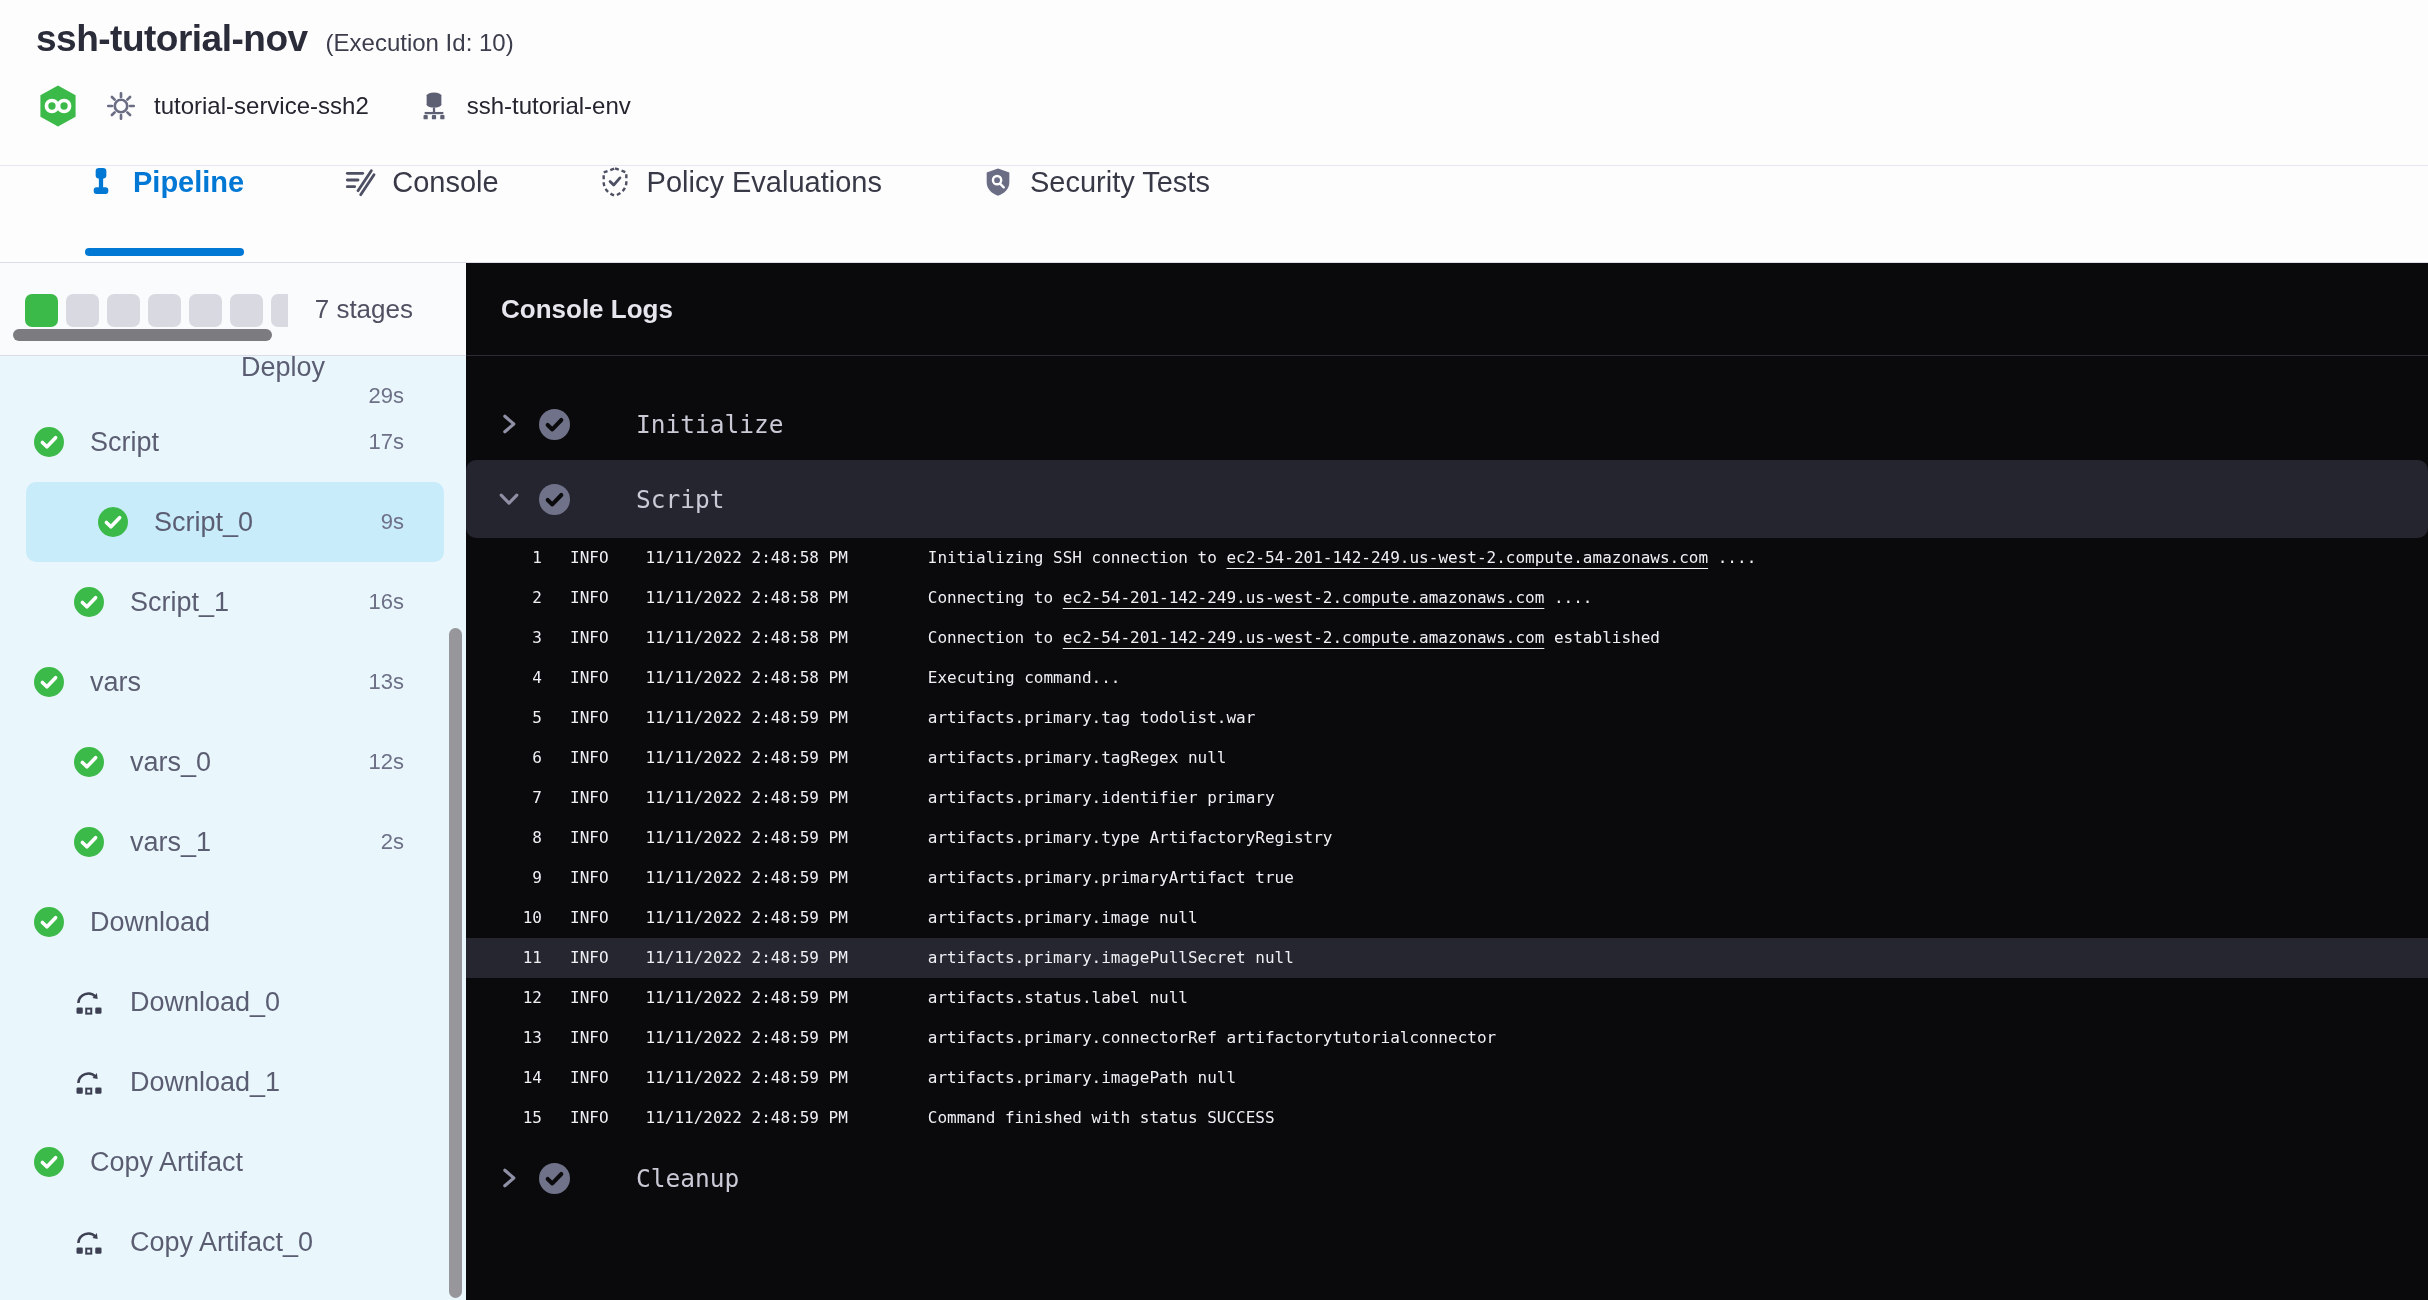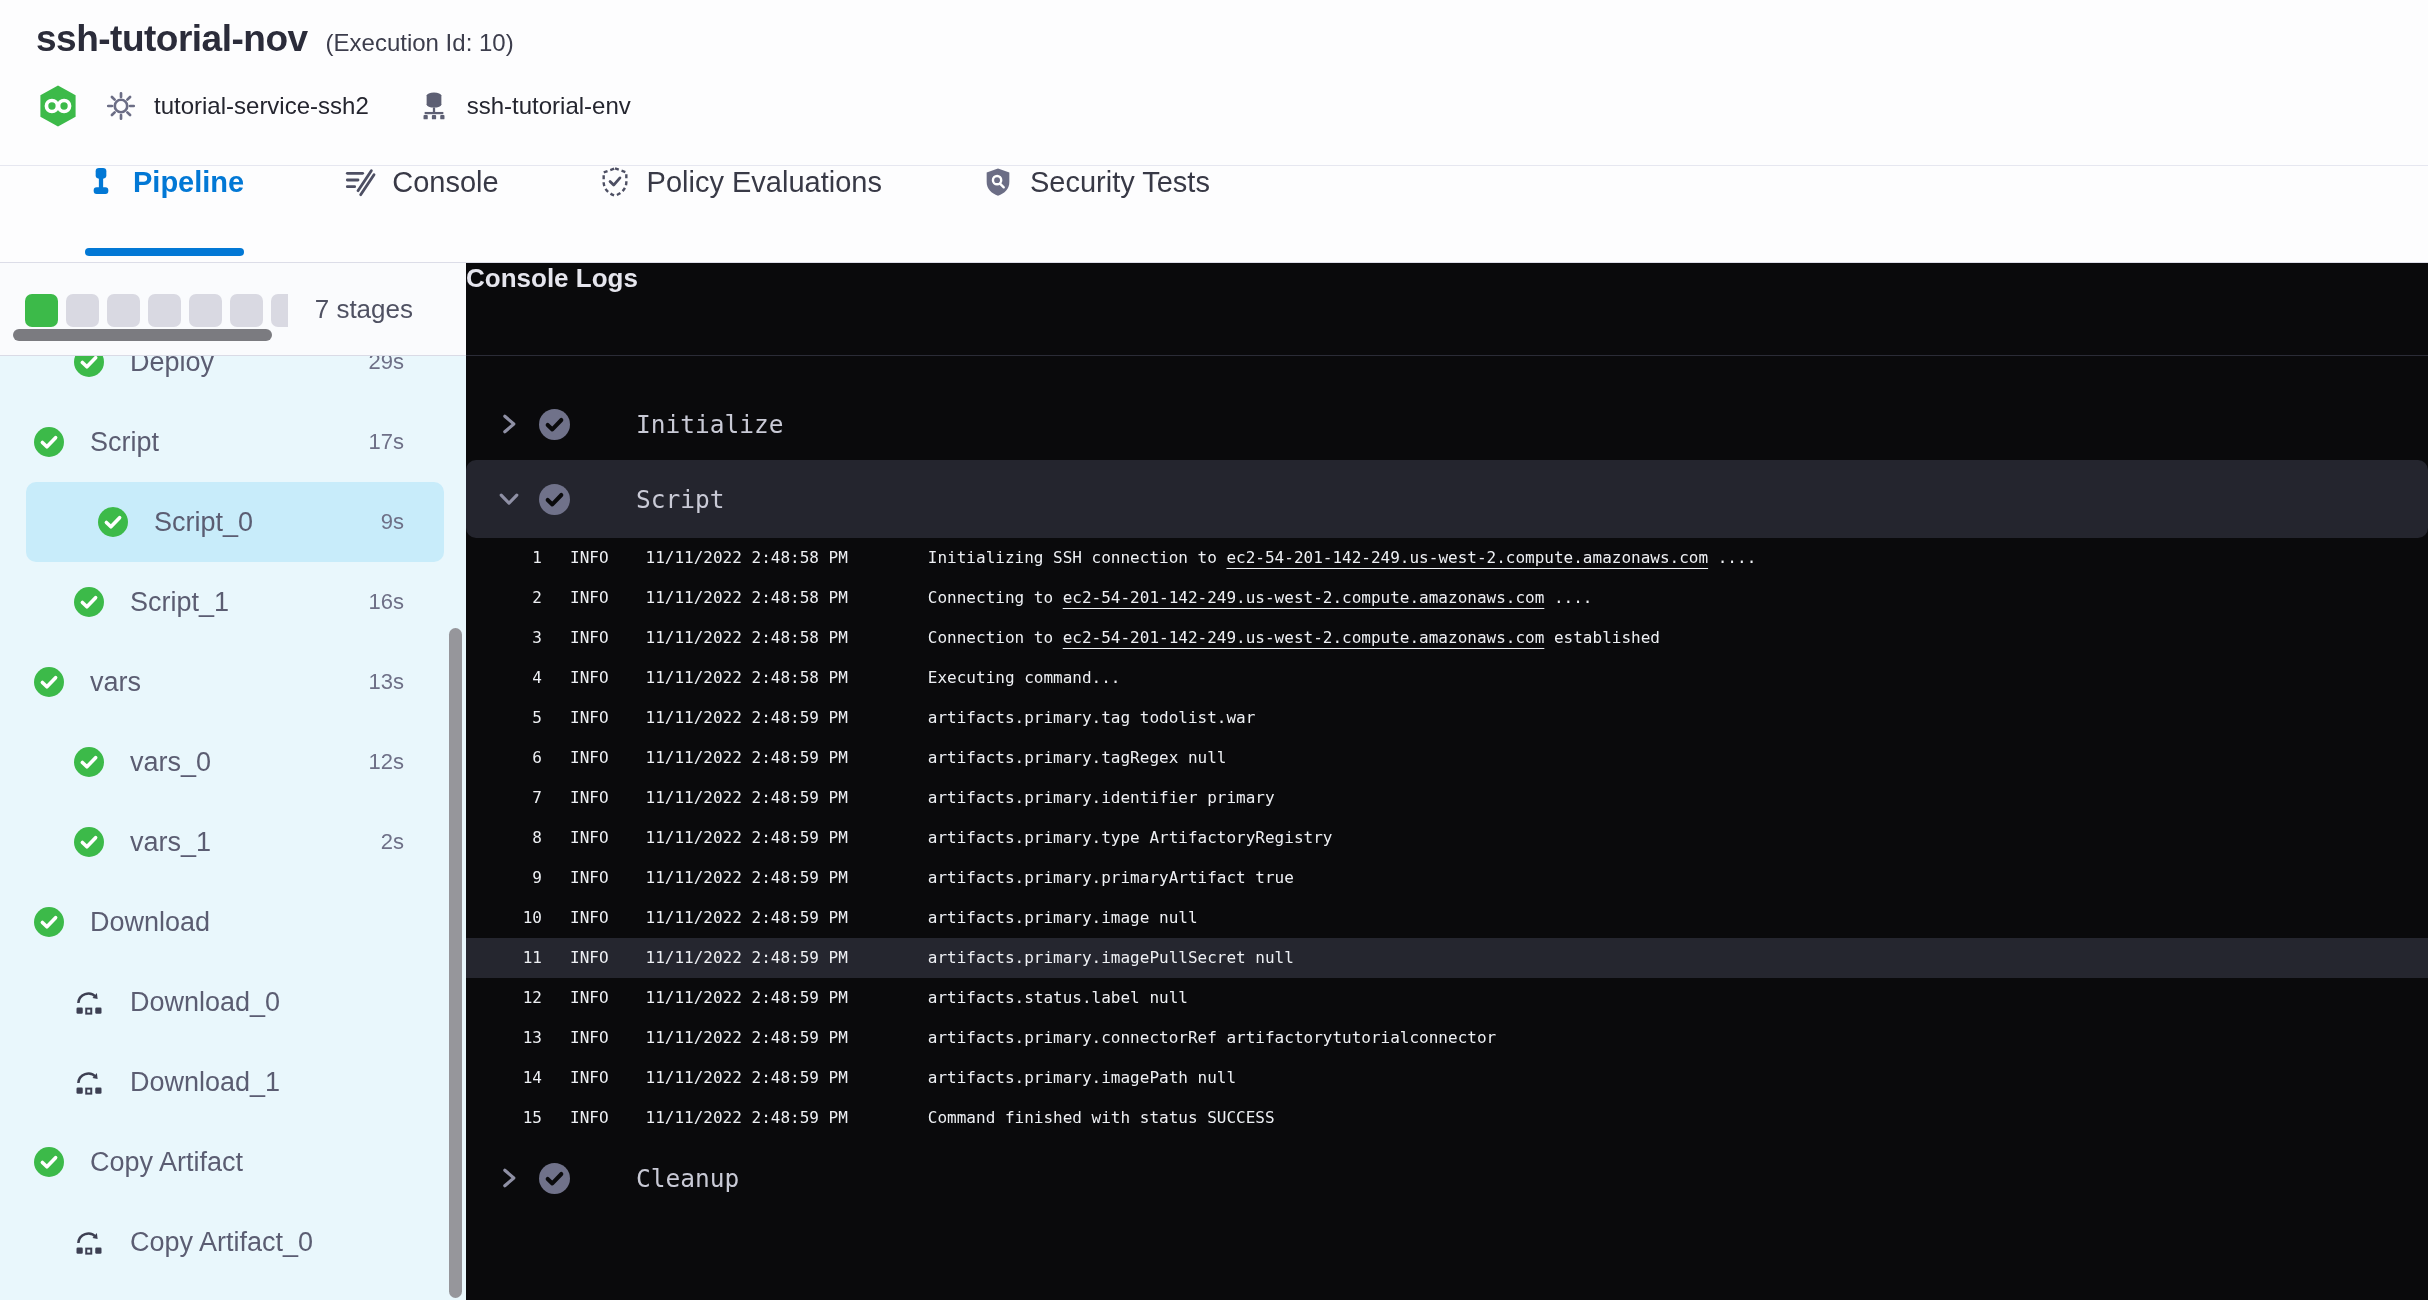--- a/index.html
+++ b/index.html
@@ -35,32 +35,32 @@
   .sidebar-head { position:relative; height:93px; background:#fafbfd; border-bottom:1px solid #dadbe6; flex:0 0 auto; }
   .squares { position:absolute; left:25px; top:31px; width:263px; overflow:hidden; display:flex; gap:8px; }
   .square { width:33px; height:33px; border-radius:7px; background:#d9d9e2; flex:0 0 auto; }
   .square.done { background:#3cba49; }
   .hscroll { position:absolute; left:13px; top:97px; width:259px; height:12px; border-radius:6px; background:#7b7b80; transform:translateY(-31px); }
   .stage-count { position:absolute; right:53px; top:50%; transform:translateY(-50%); font-size:26px; color:#4f5162; }
   .stage-list { flex:1; overflow:hidden; }
   .stage-row { height:80px; display:flex; align-items:center; cursor:pointer; }
   .stage-row.l0 { padding-left:34px; }
   .stage-row.l1 { padding-left:74px; }
-  .stage-row.first { margin-top:-34px; }
+  .stage-row.first { margin-top:-34px;flex-direction:column; }
   .stage-row.selected { background:#c8ecfa; border-radius:10px; margin-left:26px; margin-right:22px; }
   .stage-row.selected.l1 { padding-left:72px; }
   .stage-icon { width:30px; height:30px; display:inline-flex; flex:0 0 auto; }
   .stage-label { font-size:27px; color:#5b5d72; margin-left:26px; white-space:nowrap; }
   .stage-duration { margin-left:auto; margin-right:62px; font-size:22px; color:#6e7087; }
   .stage-row.selected .stage-duration { margin-right:40px; }
   .vscroll { position:absolute; right:4px; top:365px; width:13px; height:670px; border-radius:7px; background:#96969b; }
 
   
   .console { flex:1; background:#0a0a0c; color:#eef0f4; min-width:0; display:flex; flex-direction:column; }
-  .console-head { height:93px; border-bottom:1px solid #2b2c37; display:flex; align-items:flex-start; flex:0 0 auto; }
+  .console-head { height:93px; border-bottom:1px solid #2b2c37; display:flex; align-items:center; padding-left:35px; flex:0 0 auto; }
   .console-title { font-size:26px; font-weight:bold; color:#e6e6ee; }
   .console-body { padding-top:32px; overflow:hidden; }
   .section-row { height:72px; display:flex; align-items:center; padding-left:31px; cursor:pointer; }
   .section-row.expanded { height:78px; background:#24252e; border-radius:10px; }
   .chev { width:24px; height:24px; display:inline-flex; }
   .section-check { width:31px; height:31px; display:inline-flex; margin-left:18px; }
   .section-label { margin-left:66px; font-family:"DejaVu Sans Mono", monospace; font-size:24.5px; color:#c9cad6; }
   .log-row { height:40px; line-height:40px; white-space:nowrap; font-family:"DejaVu Sans Mono", monospace; font-size:16px; color:#eef0f4; }
   .log-row.highlight { background:#25262f; }
   .ln { display:inline-block; width:76px; text-align:right; }

